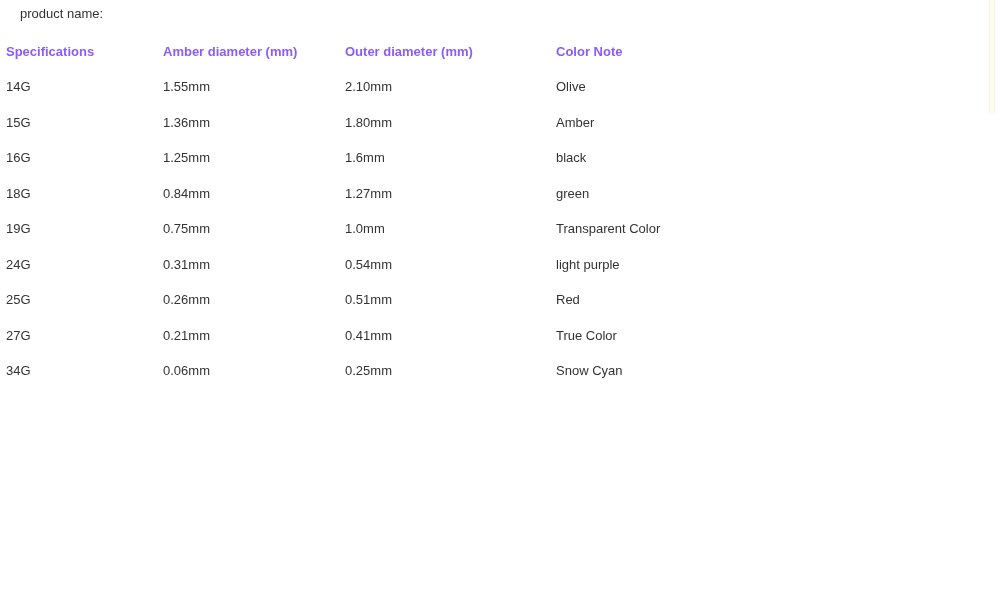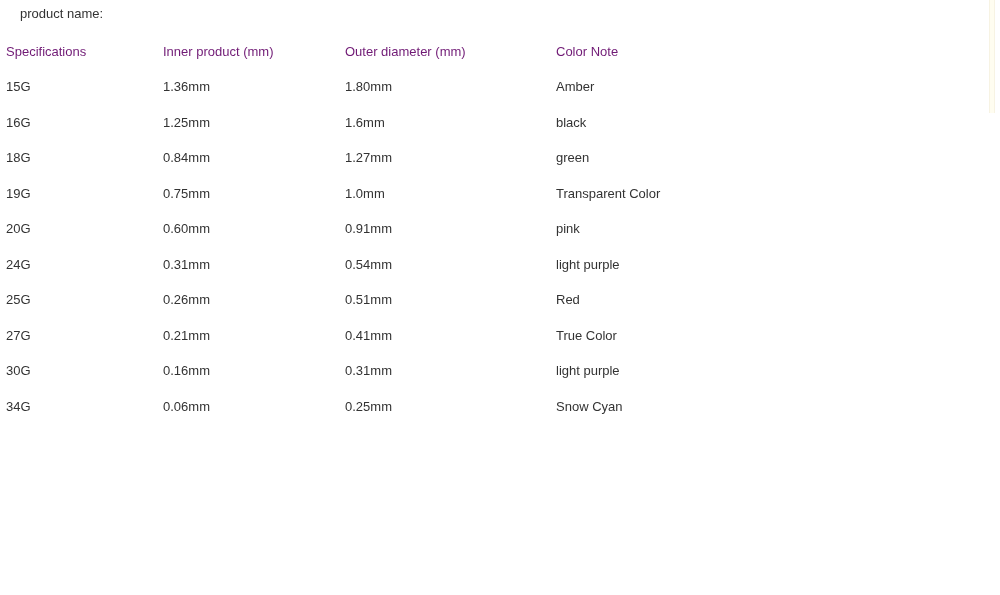--- a/index.html
+++ b/index.html
@@ -70,21 +70,22 @@
     height: 35.5px;
     font-size: 13px;
     line-height: 16px;
     font-weight: normal;
     color: #333333;
     white-space: nowrap;
     overflow: hidden;
   }
 
   #spec-table thead th {
-    color: #701a75;
+    color: #8b5cf6;
+    font-weight: bold;
   }
 </style>
 </head>
 <body>
 
 <div id="page">
 
   <div id="right-rule"></div>
 
   <div id="product-name">product name:</div>
@@ -92,26 +93,32 @@
   <table id="spec-table">
     <colgroup>
       <col class="c1">
       <col class="c2">
       <col class="c3">
       <col class="c4">
     </colgroup>
     <thead>
       <tr>
         <th>Specifications</th>
-        <th>Inner product (mm)</th>
+        <th>Amber diameter (mm)</th>
         <th>Outer diameter (mm)</th>
         <th>Color Note</th>
       </tr>
     </thead>
     <tbody id="table-body">
+        <tr>
+          <td>14G</td>
+          <td>1.55mm</td>
+          <td>2.10mm</td>
+          <td>Olive</td>
+        </tr>
         <tr>
           <td>15G</td>
           <td>1.36mm</td>
           <td>1.80mm</td>
           <td>Amber</td>
         </tr>
         <tr>
           <td>16G</td>
           <td>1.25mm</td>
           <td>1.6mm</td>
@@ -123,50 +130,38 @@
           <td>1.27mm</td>
           <td>green</td>
         </tr>
         <tr>
           <td>19G</td>
           <td>0.75mm</td>
           <td>1.0mm</td>
           <td>Transparent Color</td>
         </tr>
         <tr>
-          <td>20G</td>
-          <td>0.60mm</td>
-          <td>0.91mm</td>
-          <td>pink</td>
-        </tr>
-        <tr>
           <td>24G</td>
           <td>0.31mm</td>
           <td>0.54mm</td>
           <td>light purple</td>
         </tr>
         <tr>
           <td>25G</td>
           <td>0.26mm</td>
           <td>0.51mm</td>
           <td>Red</td>
         </tr>
         <tr>
           <td>27G</td>
           <td>0.21mm</td>
           <td>0.41mm</td>
           <td>True Color</td>
         </tr>
         <tr>
-          <td>30G</td>
-          <td>0.16mm</td>
-          <td>0.31mm</td>
-          <td>light purple</td>
-        </tr>
-        <tr>
           <td>34G</td>
           <td>0.06mm</td>
           <td>0.25mm</td>
           <td>Snow Cyan</td>
         </tr>
       </tbody>
   </table>
 
 </div>
 

